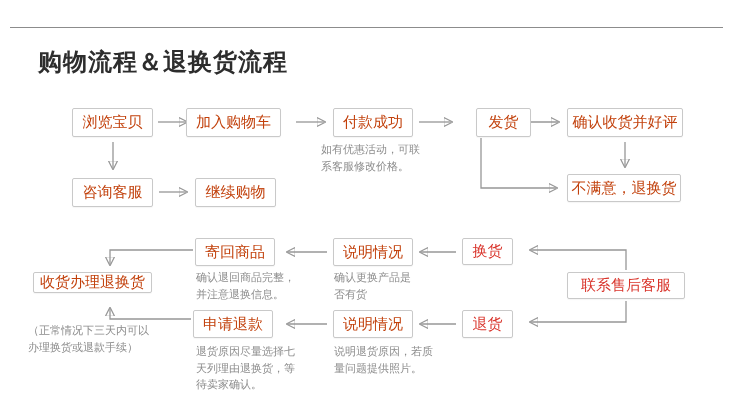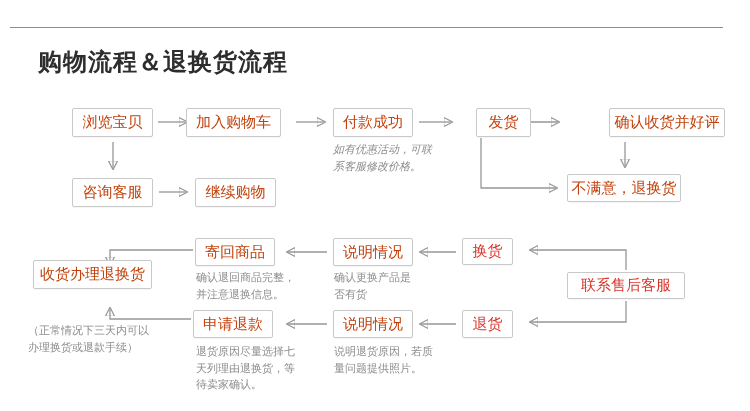--- a/index.html
+++ b/index.html
@@ -54,35 +54,35 @@
     width: 750px; height: 411px;
     pointer-events: none;
   }
   .arrows path { stroke: #979797; stroke-width: 1.3; fill: none; }
 
   
   .b-browse   { left: 72px;  top: 108px; width: 81px;  height: 29px; }
   .b-add-cart { left: 186px; top: 108px; width: 95px;  height: 29px; }
   .b-pay      { left: 333px; top: 108px; width: 80px;  height: 29px; }
   .b-ship     { left: 460px; top: 108px; width: 55px;  height: 29px; margin-left: 16px; }
-  .b-confirm  { left: 567px; top: 108px; width: 116px; height: 29px; margin-left: 42px; }
+  .b-confirm  { left: 567px; top: 108px; width: 116px; height: 29px; }
   .b-consult  { left: 72px;  top: 178px; width: 81px;  height: 29px; }
   .b-continue { left: 195px; top: 178px; width: 81px;  height: 29px; }
   .b-unsat    { left: 567px; top: 174px; width: 114px; height: 28px; }
   .b-sendback { left: 195px; top: 238px; width: 80px;  height: 28px; }
-  .b-receive  { left: 33px;  top: 260px; width: 119px; height: 29px; font-family: Liberation Mono, monospace; }
+  .b-receive  { left: 33px;  top: 272px; width: 119px; height: 21px; font-family: Liberation Mono, monospace; }
   .b-refund   { left: 193px; top: 310px; width: 80px;  height: 28px; }
   .b-explain1 { left: 333px; top: 238px; width: 80px;  height: 28px; }
   .b-exchange { left: 462px; top: 238px; width: 51px;  height: 27px; }
   .b-explain2 { left: 333px; top: 310px; width: 80px;  height: 28px; }
   .b-return   { left: 462px; top: 310px; width: 51px;  height: 28px; text-align: center; }
   .b-contact  { left: 567px; top: 272px; width: 118px; height: 27px; }
 
   
-  .n-pay      { left: 333px; top: 141px; width: 124px; font-style: italic; }
+  .n-pay      { left: 321px; top: 141px; width: 124px; }
   .n-sendback { left: 196px; top: 269px; width: 126px; }
   .n-explain1 { left: 334px; top: 269px; width: 120px; }
   .n-refund   { left: 196px; top: 343px; width: 130px; }
   .n-explain2 { left: 334px; top: 343px; width: 130px; }
   .n-three    { left: 28px;  top: 322px; width: 142px; }
 </style>
 </head>
 <body>
 
 <div class="stage">

